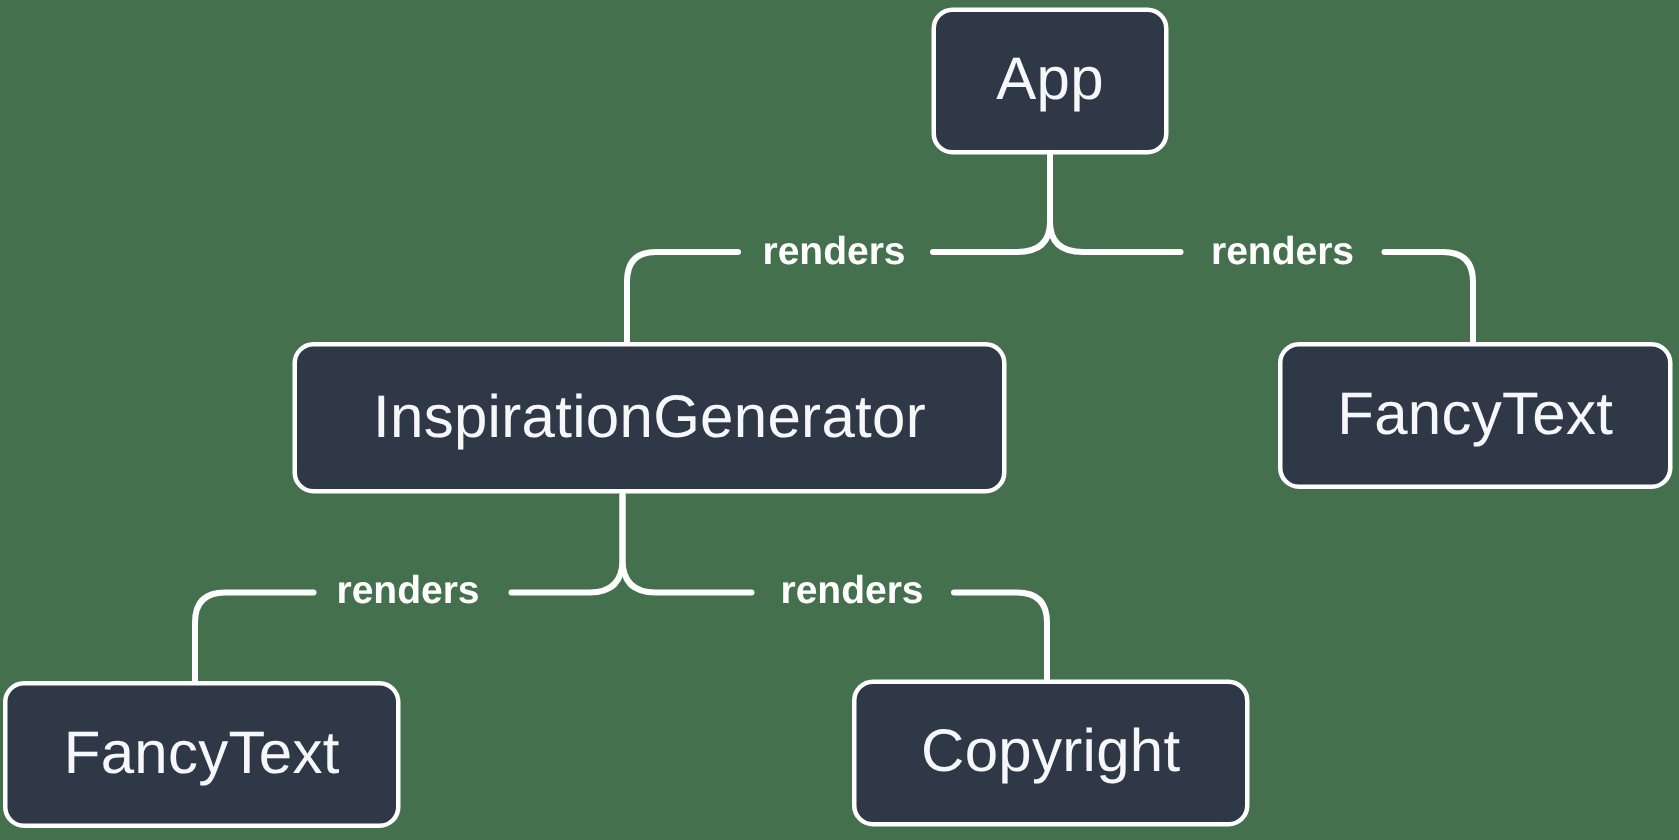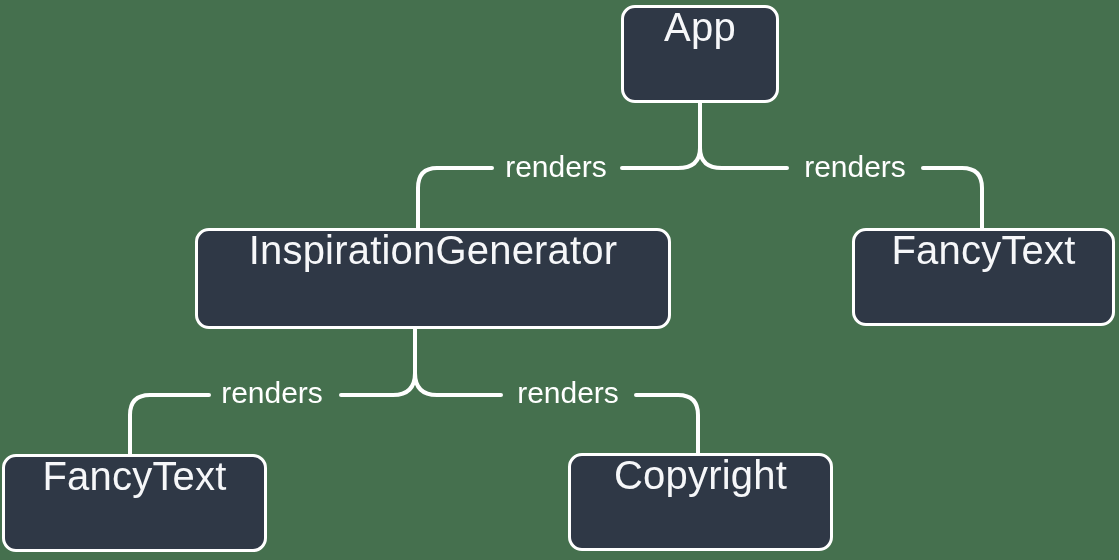--- a/index.html
+++ b/index.html
@@ -30,42 +30,43 @@
     stroke-linecap: round;
     stroke-linejoin: round;
   }
   .node {
     position: absolute;
     box-sizing: border-box;
     background: #2F3846;
     border: 3px solid #FFFFFF;
     border-radius: 14px;
     display: flex;
+    align-items: center;
     justify-content: center;
   }
   .node-label {
     color: #F6F7F9;
     font-size: 40px;
     font-weight: 400;
     letter-spacing: 0.2px;
     white-space: nowrap;
     line-height: 1;
     transform: translateY(-1px);
   }
   .node-app                   { left: 621px; top: 5px;   width: 158px; height: 98px;  }
   .node-inspiration-generator { left: 195px; top: 228px; width: 476px; height: 101px; }
   .node-fancy-text-right      { left: 852px; top: 228px; width: 263px; height: 98px;  }
   .node-fancy-text-left       { left: 2px;   top: 454px; width: 265px; height: 98px;  }
   .node-copyright             { left: 568px; top: 453px; width: 265px; height: 98px;  }
   .edge-label {
     position: absolute;
     transform: translate(-50%, -54%);
     color: #FFFFFF;
-    font-size: 30px;
-    font-weight: 400;
+    font-size: 26px;
+    font-weight: 700;
     white-space: nowrap;
     line-height: 1;
   }
   .edge-label-app-ig        { left: 556px; top: 168px; }
   .edge-label-app-fancy     { left: 855px; top: 168px; }
   .edge-label-ig-fancy      { left: 272px; top: 394px; }
   .edge-label-ig-copyright  { left: 568px; top: 394px; }
 </style>
 </head>
 <body>

